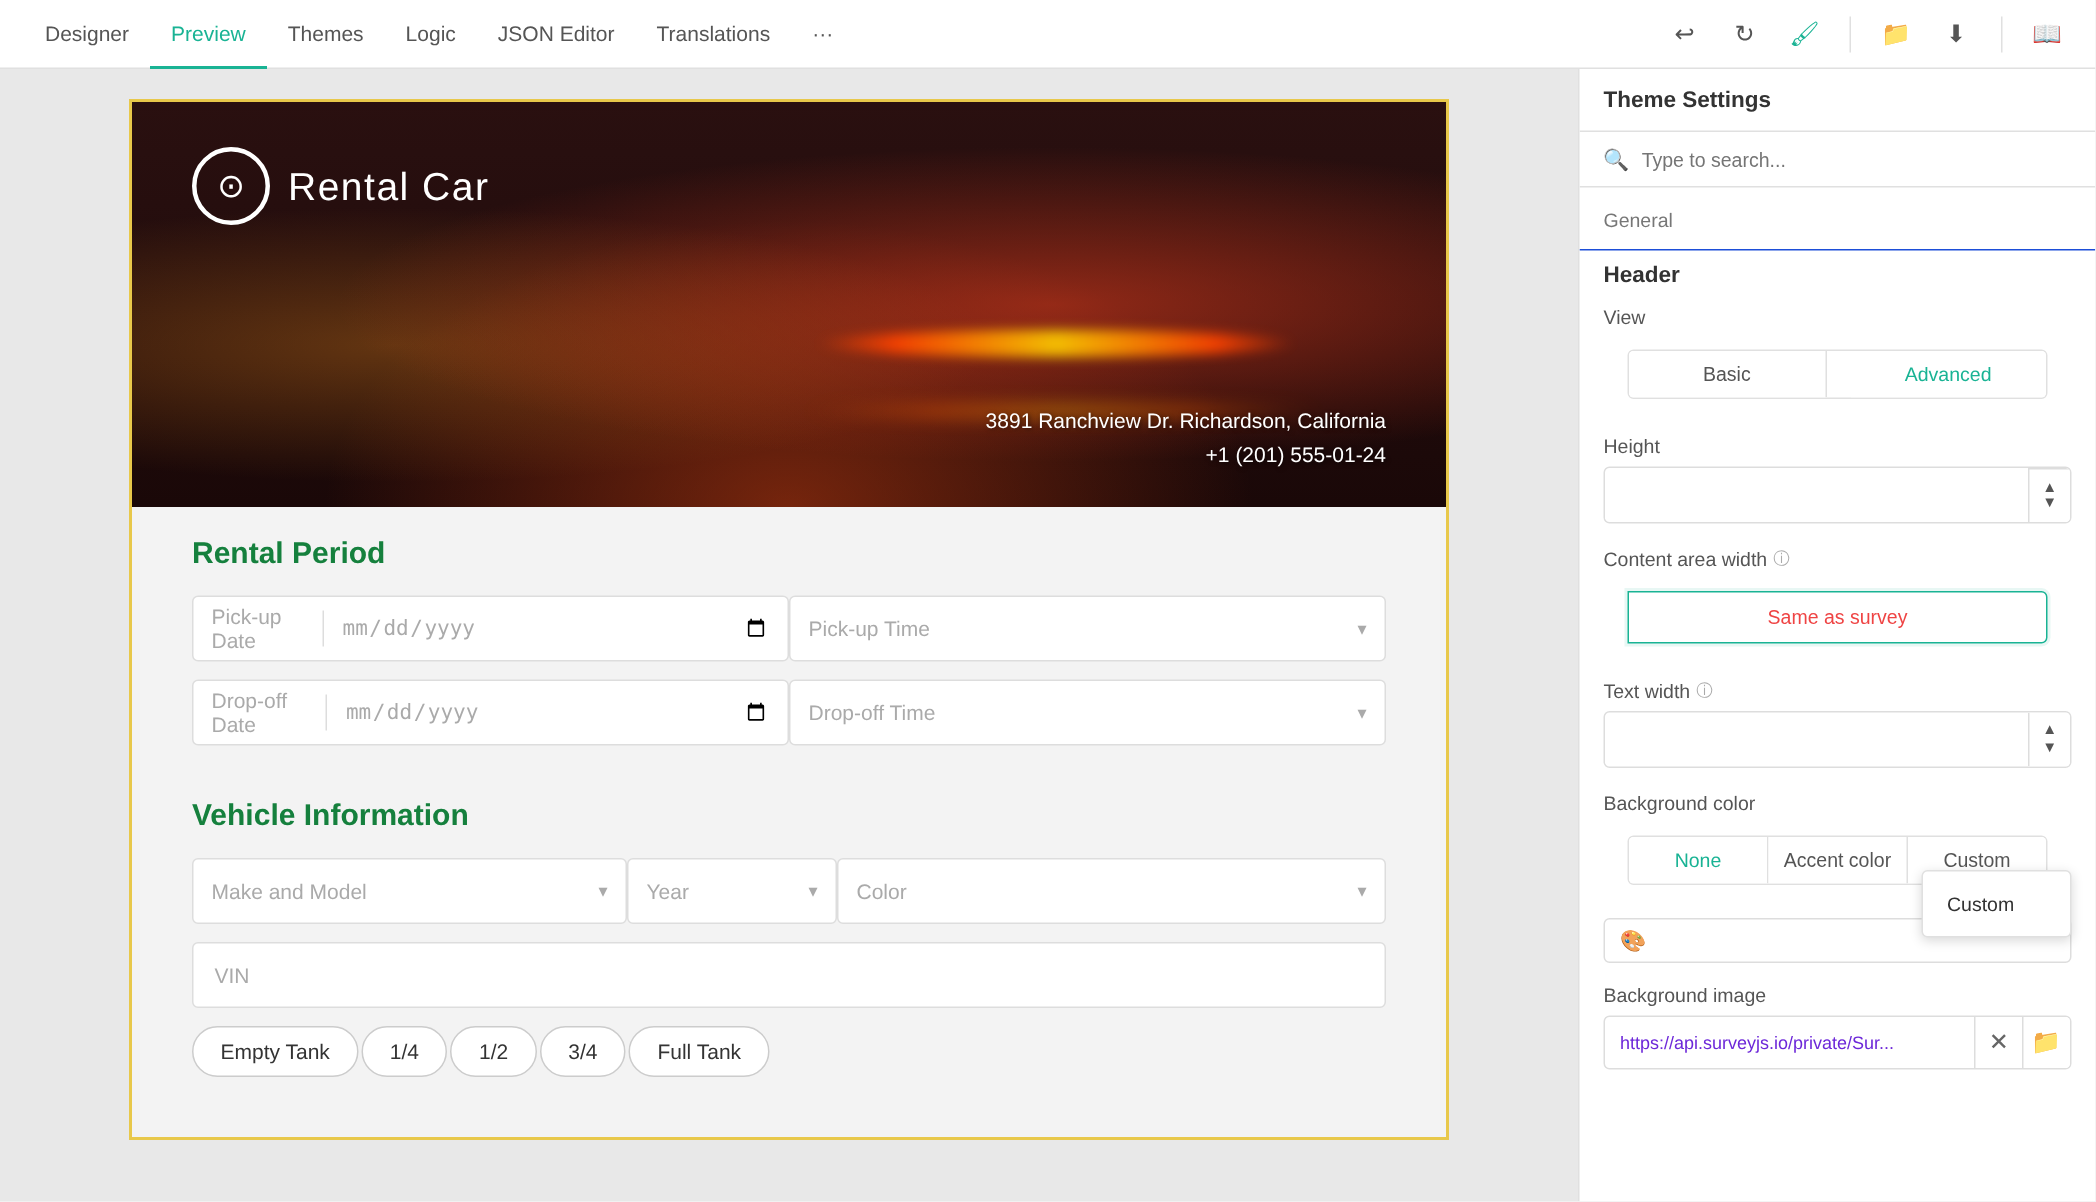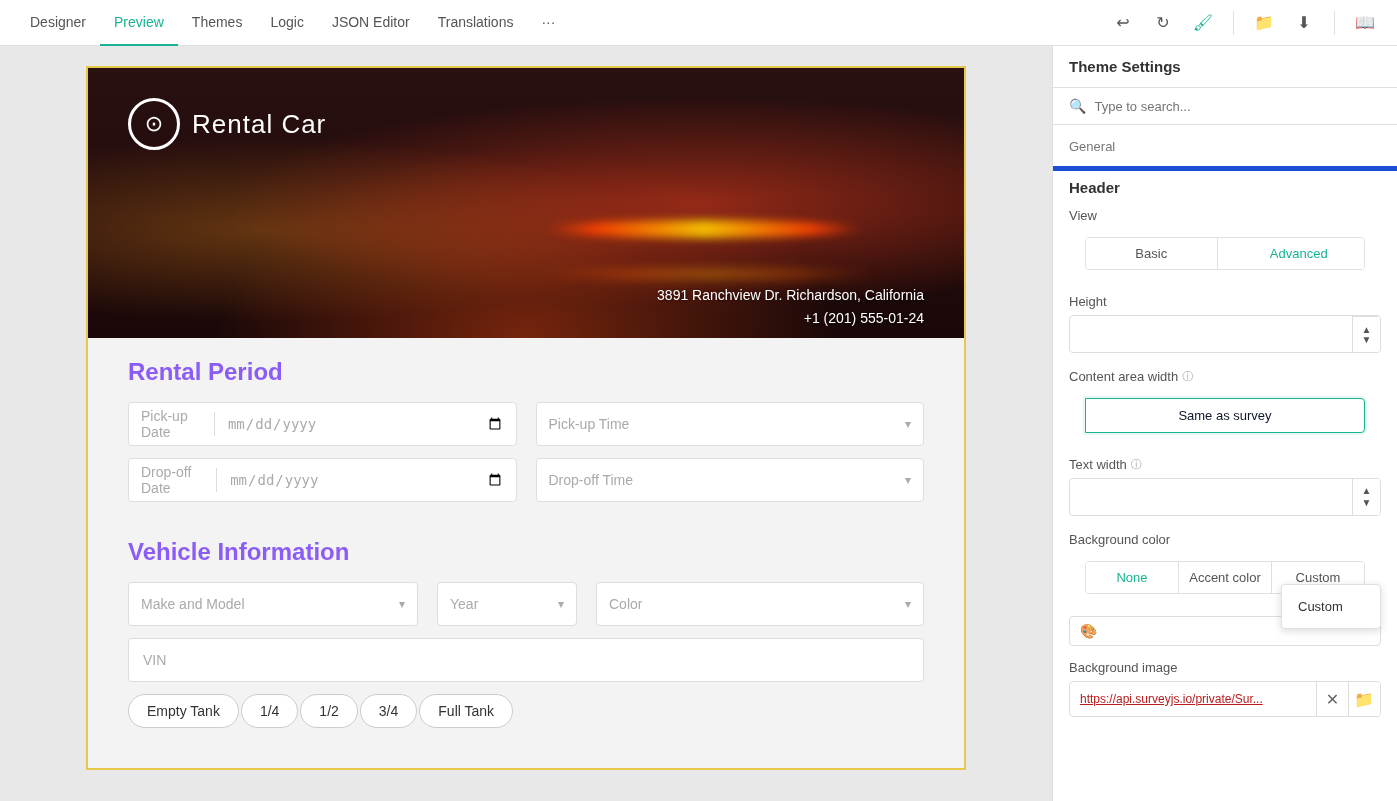--- a/index.html
+++ b/index.html
@@ -64,30 +64,30 @@
       position: absolute; top: 30px; left: 40px;
       display: flex; align-items: center; gap: 12px;
     }
     .hero-logo-icon {
       width: 52px; height: 52px; border: 3px solid #fff; border-radius: 50%;
       display: flex; align-items: center; justify-content: center; color: #fff; font-size: 22px;
     }
     .hero-logo-text { color: #fff; font-size: 26px; font-weight: 300; letter-spacing: 1px; }
 
     .hero-address {
-      position: absolute; bottom: 9px; right: 40px; text-align: right; color: #fff;
+      position: absolute; bottom: 24px; right: 40px; text-align: right; color: #fff;
       font-size: 14px; line-height: 1.6; text-shadow: 1px 1px 3px rgba(0,0,0,0.5);
     }
 
     
     .survey-body { background: #f3f3f3; padding: 20px 40px 40px; }
 
-    .section-title { font-size: 24px; font-weight: 600; color: #8b5cf6; margin-bottom: 16px; }
-
-    .form-row { display: flex; gap: 19px; margin-bottom: 12px; }
+    .section-title { font-size: 20px; font-weight: 600; color: #15803d; margin-bottom: 16px; }
+
+    .form-row { display: flex; gap: 0; margin-bottom: 12px; }
     .form-field {
       flex: 1; display: flex; align-items: center; background: #fff;
       border: 1px solid #ddd; border-radius: 4px; padding: 0 12px; height: 44px;
     }
     .form-field input[type="date"],
     .form-field input[type="text"] {
       border: none; outline: none; font-size: 14px; color: #aaa; width: 100%;
       background: transparent;
     }
     .date-separator { width: 1px; height: 24px; background: #ddd; margin: 0 12px; }
@@ -135,21 +135,21 @@
     .search-input {
       flex: 1; border: none; outline: none; font-size: 13px; color: #333;
       background: transparent;
     }
 
     .panel-section-label {
       padding: 14px 16px 8px; font-size: 13px; color: #777; font-weight: 500;
     }
     .panel-section-title {
       padding: 8px 16px 4px; font-size: 15px; font-weight: 600; color: #333;
-      border-top: 5px solid #1d4ed8; margin-top: 4px;
+      border-top: 1px solid #1d4ed8; margin-top: 4px;
     }
 
     .view-toggle {
       display: flex; gap: 16px; margin: 8px 16px;
       border: 1px solid #e0e0e0; border-radius: 4px; overflow: hidden;
     }
     .view-btn {
       flex: 1; padding: 8px 0; text-align: center; font-size: 13px;
       cursor: pointer; background: #fff; color: #555;
       border: none; outline: none;
@@ -182,21 +182,21 @@
       border-radius: 4px; overflow: visible;
     }
     .cw-btn {
       flex: 1; padding: 9px 8px; text-align: center; font-size: 13px;
       cursor: pointer; background: #fff; color: #555;
       border: 1px solid #e0e0e0;
     }
     .cw-btn:first-child { border-radius: 4px 0 0 4px; }
     .cw-btn:last-child { border-radius: 0 4px 4px 0; }
     .cw-btn.active-green {
-      background: #fff; color: #0f172a; border-color: #19b394;
+      background: #fff; color: #ef4444; border-color: #19b394;
       box-shadow: 0 0 0 2px #e8f7f4;
     }
 
     
     .bg-color-row {
       display: flex; gap: 0; margin: 8px 16px;
       border: 1px solid #e0e0e0; border-radius: 4px; overflow: hidden;
     }
     .bg-btn {
       flex: 1; padding: 8px 4px; text-align: center; font-size: 13px;
@@ -221,21 +221,21 @@
     }
     .color-picker-icon { font-size: 14px; color: #666; cursor: pointer; }
 
     .bg-image-row {
       padding: 8px 16px;
     }
     .bg-image-input {
       display: flex; align-items: center; border: 1px solid #ddd; border-radius: 4px; overflow: hidden;
     }
     .bg-image-value {
-      flex: 1; padding: 8px 10px; font-size: 12px; color: #b91c1c; overflow: hidden; white-space: nowrap; text-decoration: underline;
+      flex: 1; padding: 8px 10px; font-size: 12px; color: #6d28d9; overflow: hidden; white-space: nowrap;
     }
     .bg-image-btn {
       width: 32px; height: 34px; display: flex; align-items: center; justify-content: center;
       background: #fff; border-left: 1px solid #ddd; cursor: pointer; color: #666;
     }
 
     .bg-color-section { position: relative; padding-left: 16px; }
   </style>
 </head>
 <body>

